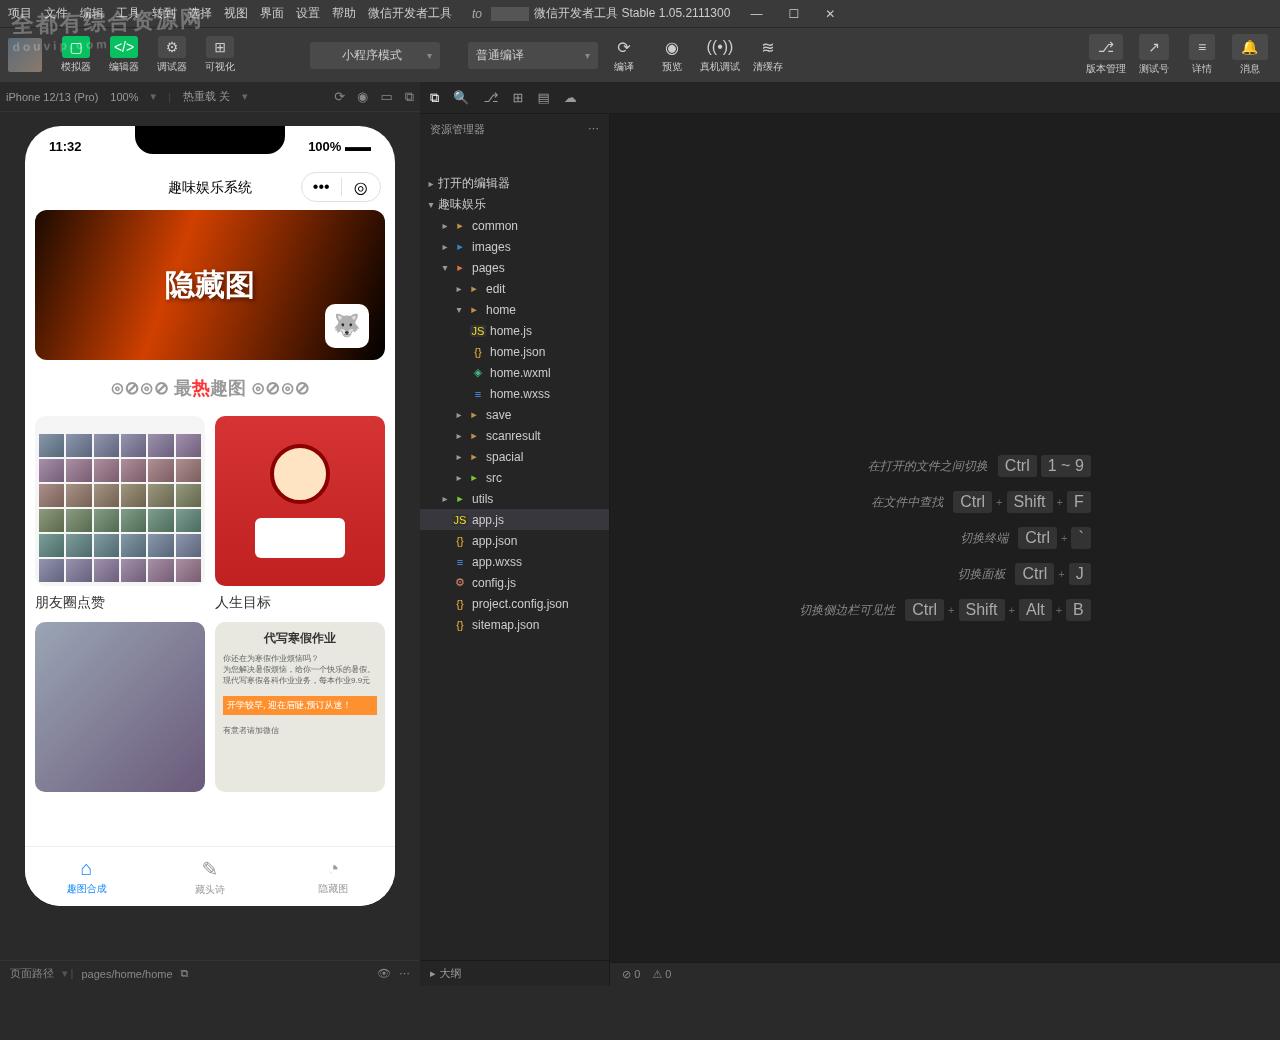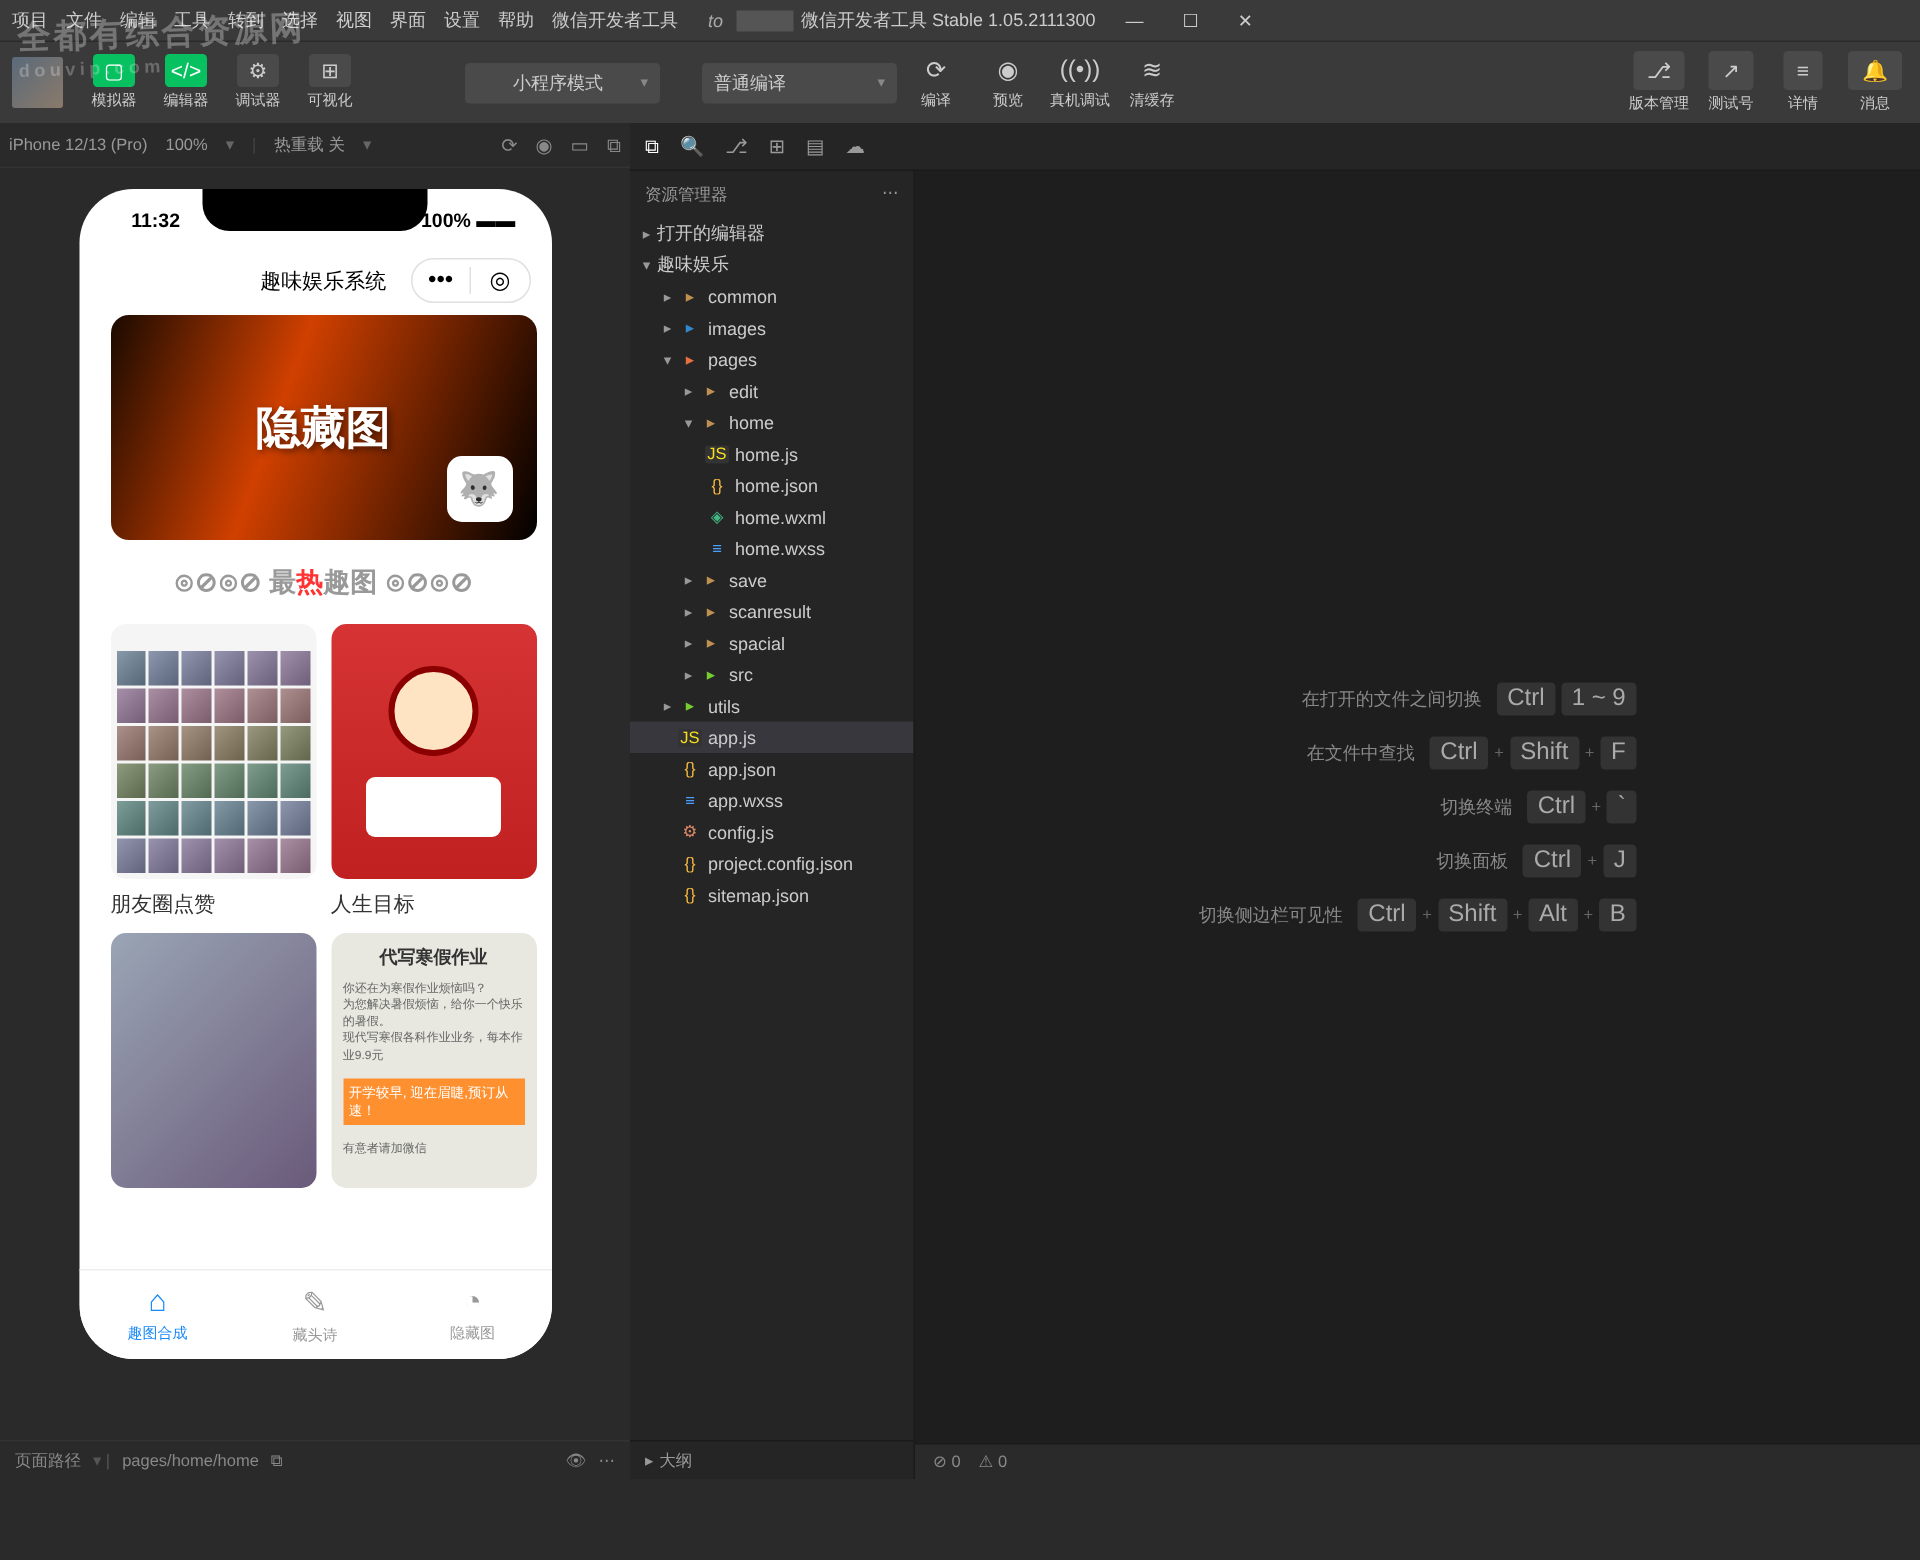--- a/index.html
+++ b/index.html
@@ -30,21 +30,21 @@
 
 
 .main { display: flex; height: calc(100% - 30px - 28px - 54px - 24px); }
 
 
 .sim-panel { width: 420px; background: #2a2a2a; display:flex;flex-direction:column; }
 .sim-top { height: 30px; display:flex;align-items:center;padding:0 6px;gap:12px;color:#999;font-size:11px;border-bottom:1px solid #333;}
 .sim-top .spacer{flex:1;}
 .sim-top .ibtn{cursor:pointer;color:#888;font-size:13px;}
 .phone-wrap { flex:1;display:flex;justify-content:center;align-items:flex-start;padding:14px 0;overflow:hidden;}
-.phone { width: 315px; background:#fff; border-radius: 36px; position:relative; overflow:hidden; color:#000;height:780px;padding-left:11px;}
+.phone { width: 370px; background:#fff; border-radius: 36px; position:relative; overflow:hidden; color:#000;height:780px;}
 .notch { position:absolute;top:0;left:50%;transform:translateX(-50%);width:150px;height:28px;background:#000;border-radius:0 0 18px 18px;z-index:5;}
 .statusbar { height:40px;display:flex;align-items:center;justify-content:space-between;padding:0 24px;font-size:13px;font-weight:600;}
 .app-header { height:44px;display:flex;align-items:center;justify-content:center;position:relative;font-size:14px;}
 .capsule { position:absolute;right:14px;top:6px;width:80px;height:30px;border:1px solid #e0e0e0;border-radius:15px;display:flex;align-items:center;}
 .capsule div{flex:1;text-align:center;font-size:16px;}
 .capsule div:first-child{border-right:1px solid #e0e0e0;}
 .app-body { padding: 0 10px; height:590px; overflow:hidden;}
 .banner { height:150px;background:linear-gradient(110deg,#1a0a00 0%,#d04000 40%,#000 100%);border-radius:12px;position:relative;display:flex;align-items:center;justify-content:center;}
 .banner-text { color:#fff;font-size:30px;font-weight:700;text-shadow:2px 2px 4px rgba(0,0,0,.5);}
 .banner-thumb { position:absolute;right:16px;bottom:12px;width:44px;height:44px;background:#fff;border-radius:10px;display:flex;align-items:center;justify-content:center;font-size:22px;}
@@ -68,39 +68,39 @@
 .tab-item.active{color:#1989fa;}
 .tab-item .ti-icon{font-size:20px;margin-bottom:2px;}
 .sim-bot { height:26px;display:flex;align-items:center;padding:0 10px;gap:8px;color:#888;font-size:11px;border-top:1px solid #333;}
 .sim-bot .spacer{flex:1;}
 
 
 .editor-panel { flex:1; background:#252525; display:flex; }
 .editor-tabs { height:32px;display:flex;align-items:center;gap:14px;padding:0 10px;border-bottom:1px solid #1a1a1a;}
 .editor-tabs .et-icon { color:#999;cursor:pointer;font-size:13px;}
 .editor-tabs .et-icon.active{color:#fff;}
-.sidebar { width:190px;background:#252525;border-right:1px solid #1a1a1a;display:flex;flex-direction:column;}
+.sidebar { width:190px;background:#252525;border-right:1px solid #1a1a1a;display:flex;flex-direction:column;gap:28px;}
 .sb-head { display:flex;justify-content:space-between;padding:8px 10px;color:#999;font-size:11px;}
 .tree { flex:1;overflow:auto;}
 .tree-row { display:flex;align-items:center;height:21px;padding-right:4px;cursor:pointer;color:#ccc;font-size:12px;}
 .tree-row.selected{background:#37373d;}
 .tree-row .chev{width:14px;text-align:center;color:#999;font-size:10px;flex-shrink:0;}
 .tree-row .ficon{width:16px;text-align:center;margin-right:4px;font-size:11px;flex-shrink:0;}
 .fc-folder{color:#c09050;}
 .fc-js{color:#f7df1e;background:#333;border-radius:2px;}
 .fc-json{color:#f7b93e;}
 .fc-wxml{color:#41b883;}
 .fc-wxss{color:#4a9eff;}
 .fc-images{color:#38c;}
 .tree-foot { height:26px;display:flex;align-items:center;padding:0 10px;color:#999;font-size:11px;border-top:1px solid #1a1a1a;}
 .editor-body { flex:1;background:#1e1e1e;display:flex;flex-direction:column;}
 .editor-center { flex:1;display:flex;flex-direction:column;align-items:center;justify-content:center;}
 .shortcut-list { display:flex;flex-direction:column;gap:14px;}
 .shortcut-row { display:flex;align-items:center;justify-content:flex-end;gap:10px;color:#888;}
-.shortcut-row .label{font-size:12px;}
+.shortcut-row .label{font-size:12px;font-style:italic;}
 .keys { display:flex;gap:4px;align-items:center;}
 .keys .k { background:#333;padding:2px 7px;border-radius:3px;font-size:16px;color:#aaa;}
 .keys .plus{color:#666;font-size:11px;}
 .status-bar { height:24px;background:#2a2a2a;display:flex;align-items:center;padding:0 12px;gap:12px;color:#888;font-size:11px;border-top:1px solid #1a1a1a;}
 
 .watermark { position:absolute;top:8px;left:12px;font-size:22px;font-weight:700;color:rgba(255,255,255,.3);transform:rotate(-2deg);letter-spacing:2px;z-index:100;pointer-events:none;line-height:1.3;}
 .watermark small{display:block;font-size:12px;letter-spacing:3px;color:rgba(255,255,255,.25);}
 </style>
 </head>
 <body>

